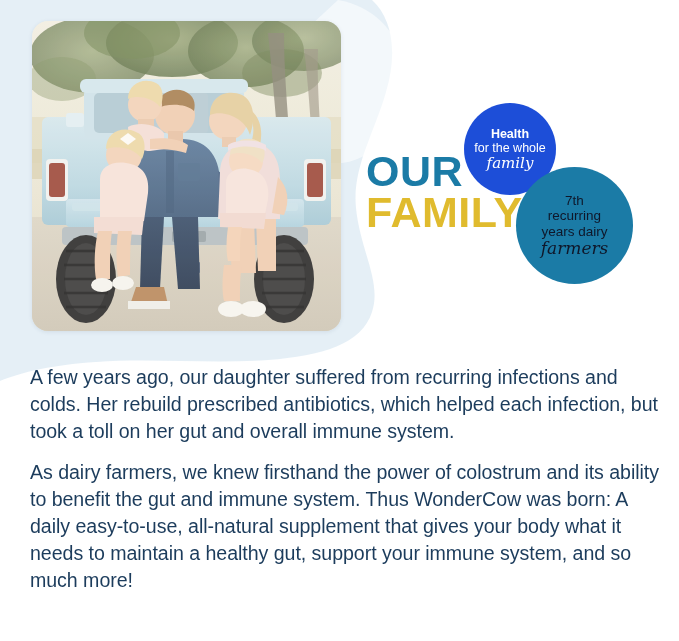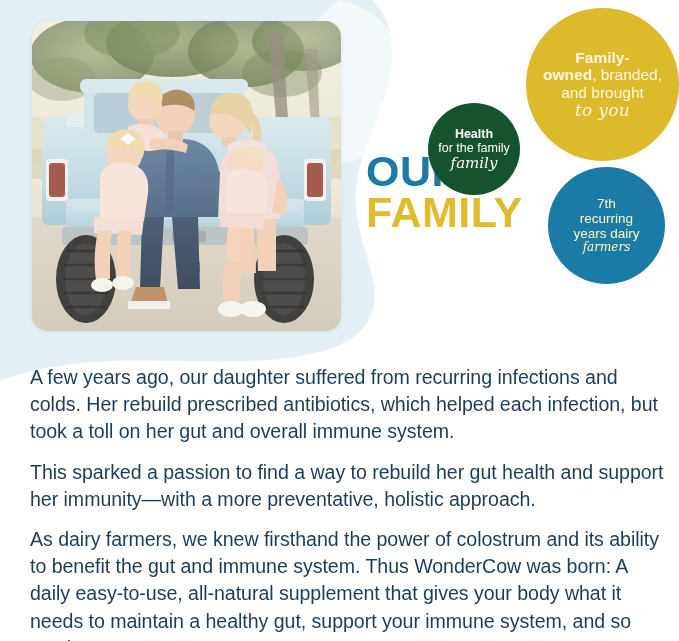--- a/index.html
+++ b/index.html
@@ -47,32 +47,32 @@
   .b-script{font-family:"DejaVu Serif", serif;font-style:italic;font-weight:400;}
 
   #badge-family-owned{
     left:526px;top:8px;width:153px;height:153px;
     background:#ddb92c;color:#fdf7e2;
   }
   #badge-family-owned .inner{font-size:15.5px;padding:0 7px;}
   #badge-family-owned .b-script{font-size:17px;letter-spacing:.3px;}
 
   #badge-health{
-    left:428px;top:103px;width:92px;height:92px;
-    background:#14532d;color:#ffffff;
+    left:464px;top:103px;width:92px;height:92px;
+    background:#1d4ed8;color:#ffffff;
   }
   #badge-health .inner{font-size:12.5px;line-height:1.18;}
   #badge-health .b-script{font-size:15px;}
 
   #badge-generation{
-    left:548px;top:167px;width:117px;height:117px;
-    background:#1b7ba6;color:#fef9c3;
+    left:516px;top:167px;width:117px;height:117px;
+    background:#1b7ba6;color:#0f172a;
   }
   #badge-generation .inner{font-size:13.5px;line-height:1.22;}
-  #badge-generation .b-script{font-size:12px;}
+  #badge-generation .b-script{font-size:17px;}
 
   
   .body-copy{
     position:absolute;left:30px;top:364px;width:636px;
     color:#1c3c5c;
     font-size:19.6px;
     line-height:27.2px;
     letter-spacing:-.05px;
   }
   .body-copy p{margin:0 0 13px 0;}
@@ -256,45 +256,36 @@
 
       <rect x="0" y="0" width="309" height="310" fill="#fdf8f0" opacity=".10"></rect>
     </svg>
   </div>
 
   <div class="headline">
     <span class="hl blue">OUR</span>
     <span class="hl gold">FAMILY</span>
   </div>
 
-  <div class="badge" id="badge-family-owned">
-    <div class="inner">
-      <span class="btxt b-bold">Family-</span>
-      <span class="btxt"><span class="b-bold">owned</span><span class="b-reg">, branded,</span></span>
-      <span class="btxt b-reg">and brought</span>
-      <span class="btxt b-script">to you</span>
-    </div>
-  </div>
 
   <div class="badge" id="badge-health">
     <div class="inner">
       <span class="btxt b-bold">Health</span>
-      <span class="btxt b-reg">for the family</span>
+      <span class="btxt b-reg">for the whole</span>
       <span class="btxt b-script">family</span>
     </div>
   </div>
 
   <div class="badge" id="badge-generation">
     <div class="inner">
       <span class="btxt b-reg">7th</span>
       <span class="btxt b-reg">recurring</span>
       <span class="btxt b-reg">years dairy</span>
       <span class="btxt b-script">farmers</span>
     </div>
   </div>
 
   <div class="body-copy">
     <p>A few years ago, our daughter suffered from recurring infections and colds. Her rebuild prescribed antibiotics, which helped each infection, but took a toll on her gut and overall immune system.</p>
-    <p>This sparked a passion to find a way to rebuild her gut health and support her immunity—with a more preventative, holistic approach.</p>
     <p>As dairy farmers, we knew firsthand the power of colostrum and its ability to benefit the gut and immune system. Thus WonderCow was born: A daily easy-to-use, all-natural supplement that gives your body what it needs to maintain a healthy gut, support your immune system, and so much more!</p>
   </div>
 
 </div>
 
 </body></html>

